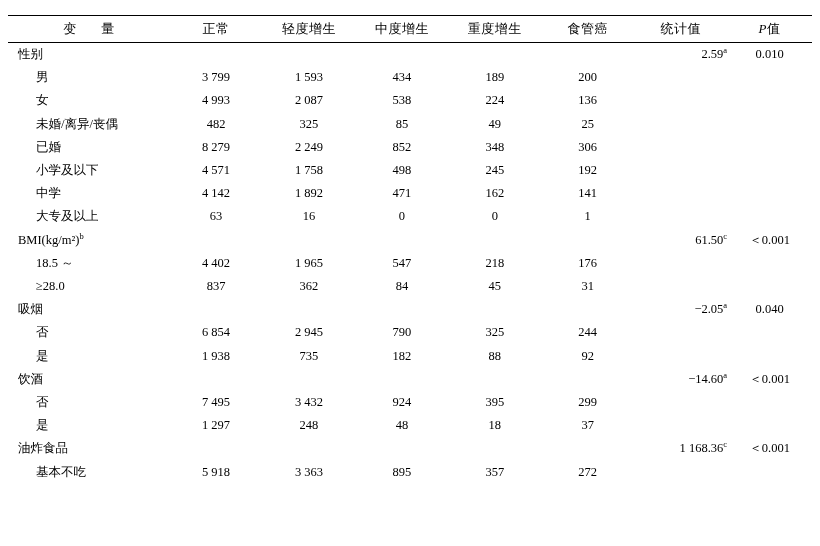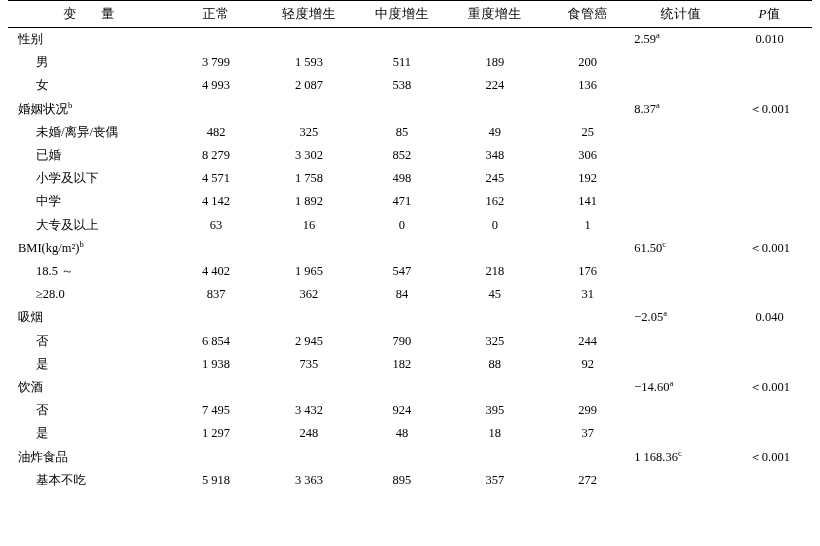--- a/index.html
+++ b/index.html
@@ -12,21 +12,21 @@
     height: 546px;
     font-family: "Liberation Serif", "DejaVu Serif", serif;
     color: #000000;
     overflow: hidden;
   }
   .sheet {
     width: 820px;
     height: 546px;
     position: relative;
     box-sizing: border-box;
-    padding: 0 8px;
+    padding: 15px 8px;
   }
   table.stat {
     width: 804px;
     border-collapse: collapse;
     table-layout: fixed;
     font-size: 12.5px;
   }
   table.stat th, table.stat td {
     padding: 0;
     margin: 0;
@@ -53,21 +53,21 @@
   td.label {
     text-align: left;
     padding-left: 2px;
   }
   td.label.lvl1 { padding-left: 28px; }
   td.label.lvl0 { padding-left: 10px; font-family: Liberation Serif, serif; }
   td.num {
     text-align: center;
   }
   td.stat-col {
-    text-align: left;
+    text-align: right;
   }
   td.p-col {
     text-align: center;
   }
   .colw-var   { width: 160px; }
   .colw-n     { width: 92px; }
   .colw-stat  { width: 92px; }
   .colw-p     { width: 84px; }
   sup {
     font-size: 8.5px;
@@ -115,60 +115,50 @@
           <td class="num"></td>
           <td class="num"></td>
           <td class="num"></td>
           <td class="stat-col">2.59<sup>a</sup></td>
           <td class="p-col">0.010</td>
         </tr>
         <tr>
           <td class="label lvl1">男</td>
           <td class="num">3 799</td>
           <td class="num">1 593</td>
-          <td class="num">511</td>
+          <td class="num">434</td>
           <td class="num">189</td>
           <td class="num">200</td>
           <td class="stat-col"></td>
           <td class="p-col"></td>
         </tr>
         <tr>
           <td class="label lvl1">女</td>
           <td class="num">4 993</td>
           <td class="num">2 087</td>
           <td class="num">538</td>
           <td class="num">224</td>
           <td class="num">136</td>
           <td class="stat-col"></td>
           <td class="p-col"></td>
         </tr>
         <tr>
-          <td class="label lvl0">婚姻状况<sup>b</sup></td>
-          <td class="num"></td>
-          <td class="num"></td>
-          <td class="num"></td>
-          <td class="num"></td>
-          <td class="num"></td>
-          <td class="stat-col">8.37<sup>a</sup></td>
-          <td class="p-col">＜0.001</td>
-        </tr>
-        <tr>
           <td class="label lvl1">未婚/离异/丧偶</td>
           <td class="num">482</td>
           <td class="num">325</td>
           <td class="num">85</td>
           <td class="num">49</td>
           <td class="num">25</td>
           <td class="stat-col"></td>
           <td class="p-col"></td>
         </tr>
         <tr>
           <td class="label lvl1">已婚</td>
           <td class="num">8 279</td>
-          <td class="num">3 302</td>
+          <td class="num">2 249</td>
           <td class="num">852</td>
           <td class="num">348</td>
           <td class="num">306</td>
           <td class="stat-col"></td>
           <td class="p-col"></td>
         </tr>
         <tr>
           <td class="label lvl1">小学及以下</td>
           <td class="num">4 571</td>
           <td class="num">1 758</td>

